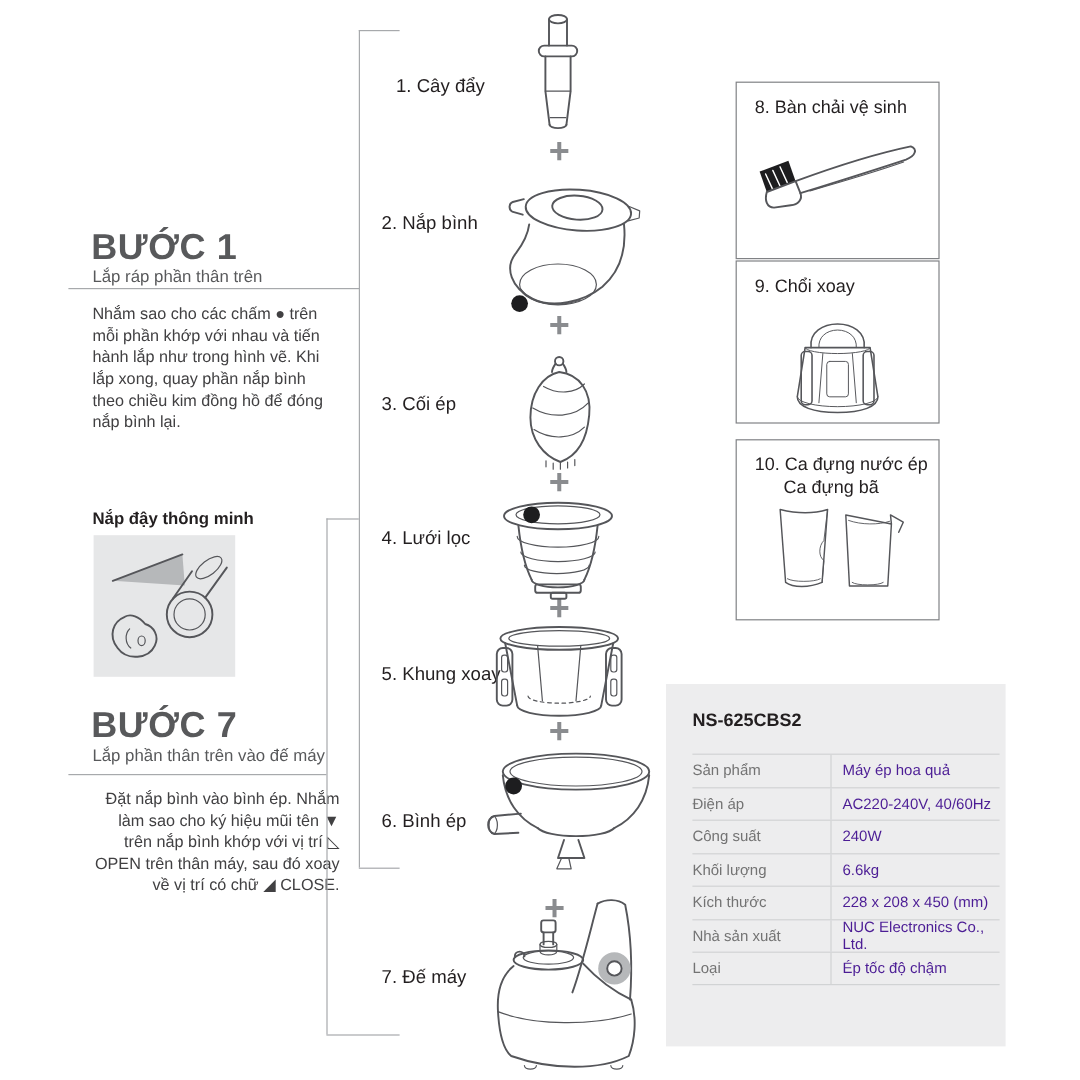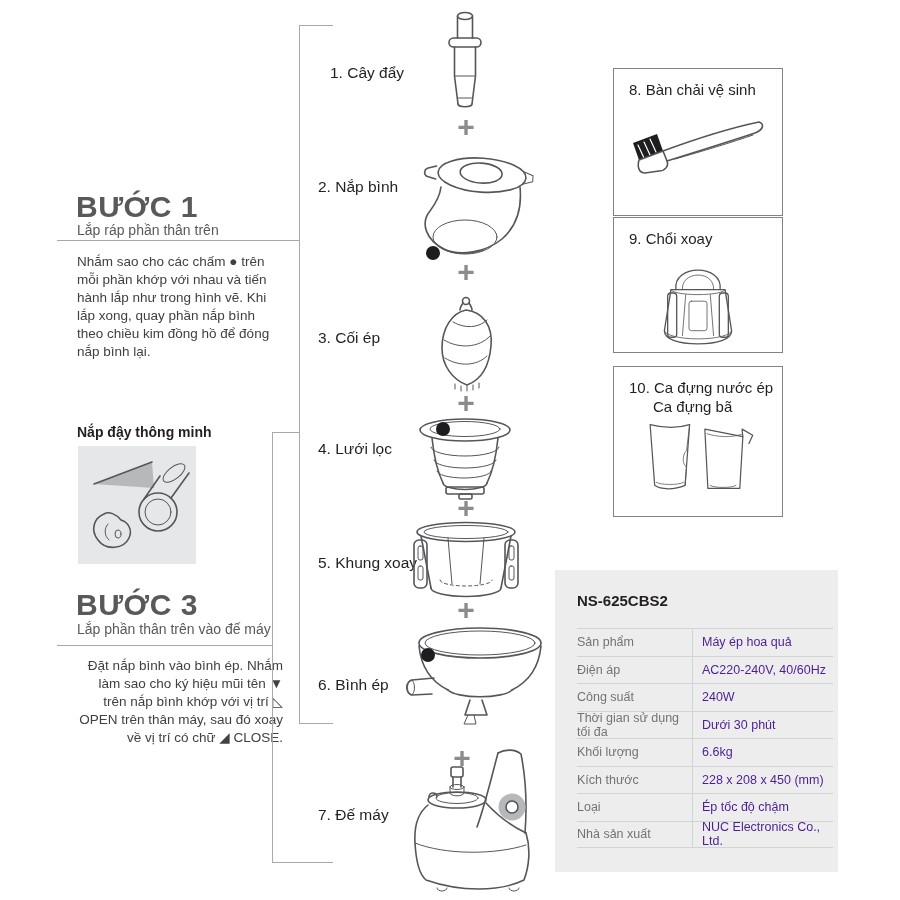--- a/index.html
+++ b/index.html
@@ -58,21 +58,21 @@
       <path d="M93,52 L111,27 M66,53 L82,30"></path>
       <ellipse cx="96" cy="27" rx="13" ry="6" transform="rotate(-38 96 27)" class="thin"></ellipse>
       <circle cx="80" cy="66" r="19"></circle>
       <circle cx="80" cy="66" r="13" class="thin"></circle>
       <path d="M26,68 C16,72 12,84 20,94 C28,105 46,103 51,92 C55,84 50,76 43,74 C38,68 31,65 26,68 Z"></path>
       <path d="M30,78 C26,82 26,90 31,94" class="thin"></path>
       <ellipse cx="40" cy="88" rx="3" ry="4" class="thin"></ellipse>
     </svg>
   </div>
 
-  <div class="abs step-title" style="left:76px;top:588px;">BƯỚC 3</div>
+  <div class="abs step-title" style="left:76px;top:588px;">BƯỚC 7</div>
   <div class="abs step-sub" style="left:77px;top:621px;">Lắp phần thân trên vào đế máy</div>
   <div class="abs hline" style="left:57px;top:645px;width:215px;"></div>
   <div class="abs step-body" style="left:77px;top:657px;width:206px;text-align:right;">Đặt nắp bình vào bình ép. Nhắm làm sao cho ký hiệu mũi tên ▼ trên nắp bình khớp với vị trí ◺ OPEN trên thân máy, sau đó xoay về vị trí có chữ ◢ CLOSE.</div>
 
   <div class="abs vline" style="left:299px;top:25px;height:698px;"></div>
   <div class="abs hline" style="left:299px;top:25px;width:34px;"></div>
   <div class="abs hline" style="left:299px;top:723px;width:34px;"></div>
   <div class="abs vline" style="left:272px;top:432px;height:430px;"></div>
   <div class="abs hline" style="left:272px;top:432px;width:27px;"></div>
   <div class="abs hline" style="left:272px;top:862px;width:61px;"></div>
@@ -234,35 +234,31 @@
       </div>
       <div class="spec-row">
         <div class="spec-label">Điện áp</div>
         <div class="spec-value">AC220-240V, 40/60Hz</div>
       </div>
       <div class="spec-row">
         <div class="spec-label">Công suất</div>
         <div class="spec-value">240W</div>
       </div>
       <div class="spec-row">
-        <div class="spec-label">Thời gian sử dụng tối đa</div>
-        <div class="spec-value">Dưới 30 phút</div>
-      </div>
-      <div class="spec-row">
         <div class="spec-label">Khối lượng</div>
         <div class="spec-value">6.6kg</div>
       </div>
       <div class="spec-row">
         <div class="spec-label">Kích thước</div>
         <div class="spec-value">228 x 208 x 450 (mm)</div>
       </div>
       <div class="spec-row">
+        <div class="spec-label">Nhà sản xuất</div>
+        <div class="spec-value">NUC Electronics Co., Ltd.</div>
+      </div>
+      <div class="spec-row">
         <div class="spec-label">Loại</div>
         <div class="spec-value">Ép tốc độ chậm</div>
       </div>
-      <div class="spec-row">
-        <div class="spec-label">Nhà sản xuất</div>
-        <div class="spec-value">NUC Electronics Co., Ltd.</div>
-      </div>
     </div>
   </div>
 
 </div>
 
 </body></html>

